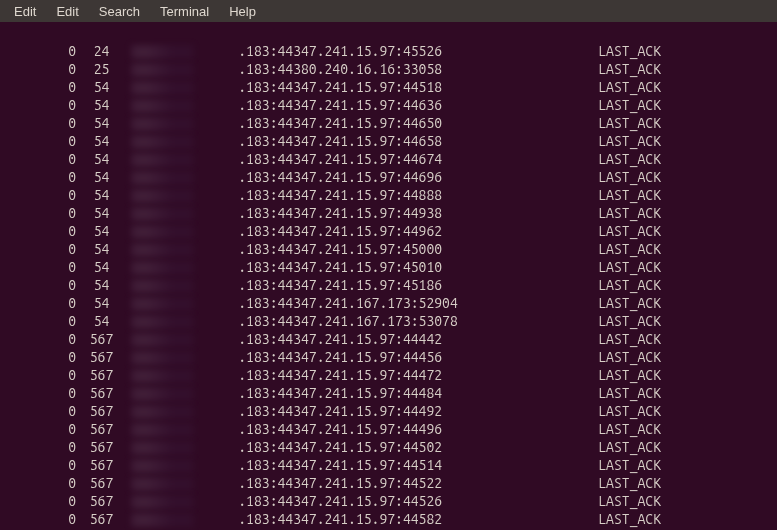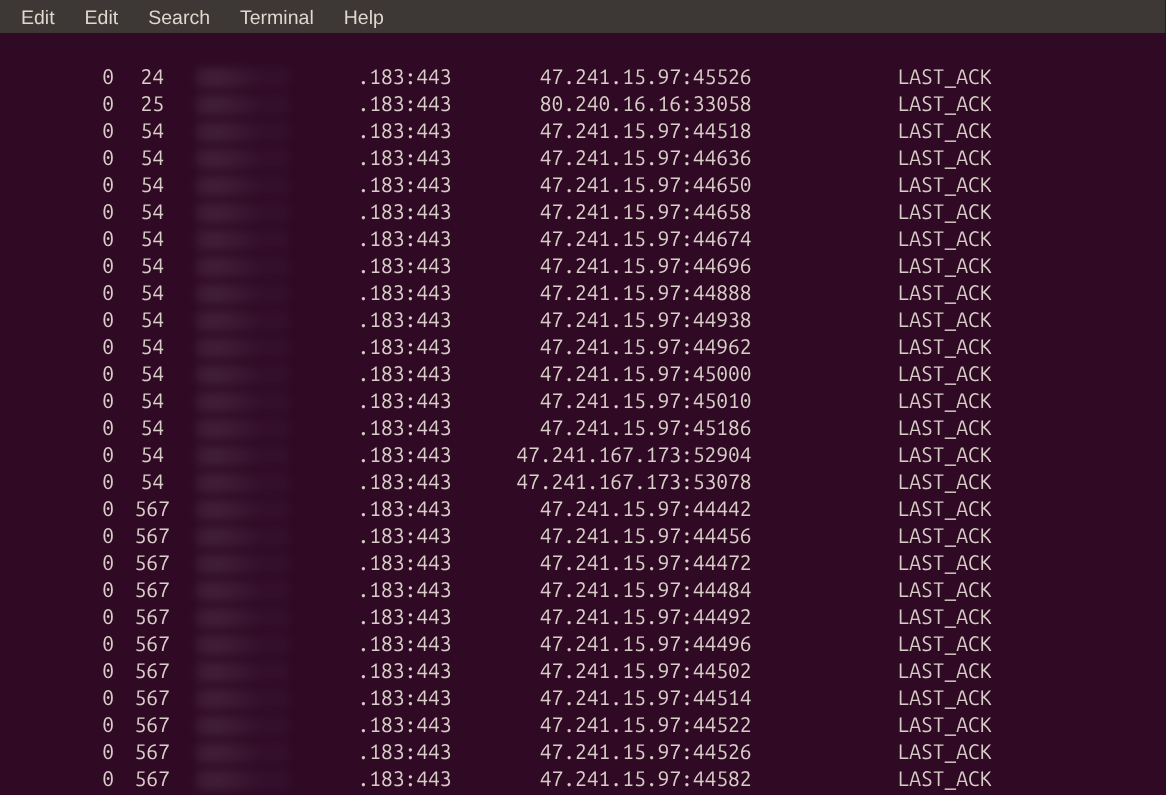--- a/index.html
+++ b/index.html
@@ -43,21 +43,21 @@
       display: block;
       height: 18px;
     }
     .col {
       display: inline-block;
     }
     .c1 { width: 70px; text-align: right; }
     .c2 { width: 55px; text-align: center; padding-right: 4px; }
     .c3 { width: 80px; text-align: left; position: relative; }
     .c4 { width: 90px; text-align: right; }
-    .c5 { width: 200px; text-align: right; }
+    .c5 { width: 200px; text-align: left; }
     .c6 { width: 40px; }
     .c7 { width: 120px; text-align: right; }
     .redacted {
       display: inline-block;
       width: 62px;
       height: 14px;
       background: radial-gradient(circle at 20% 50%, #4a2942, #351230 60%);
       filter: blur(3px);
       vertical-align: middle;
       margin-right: 4px;

